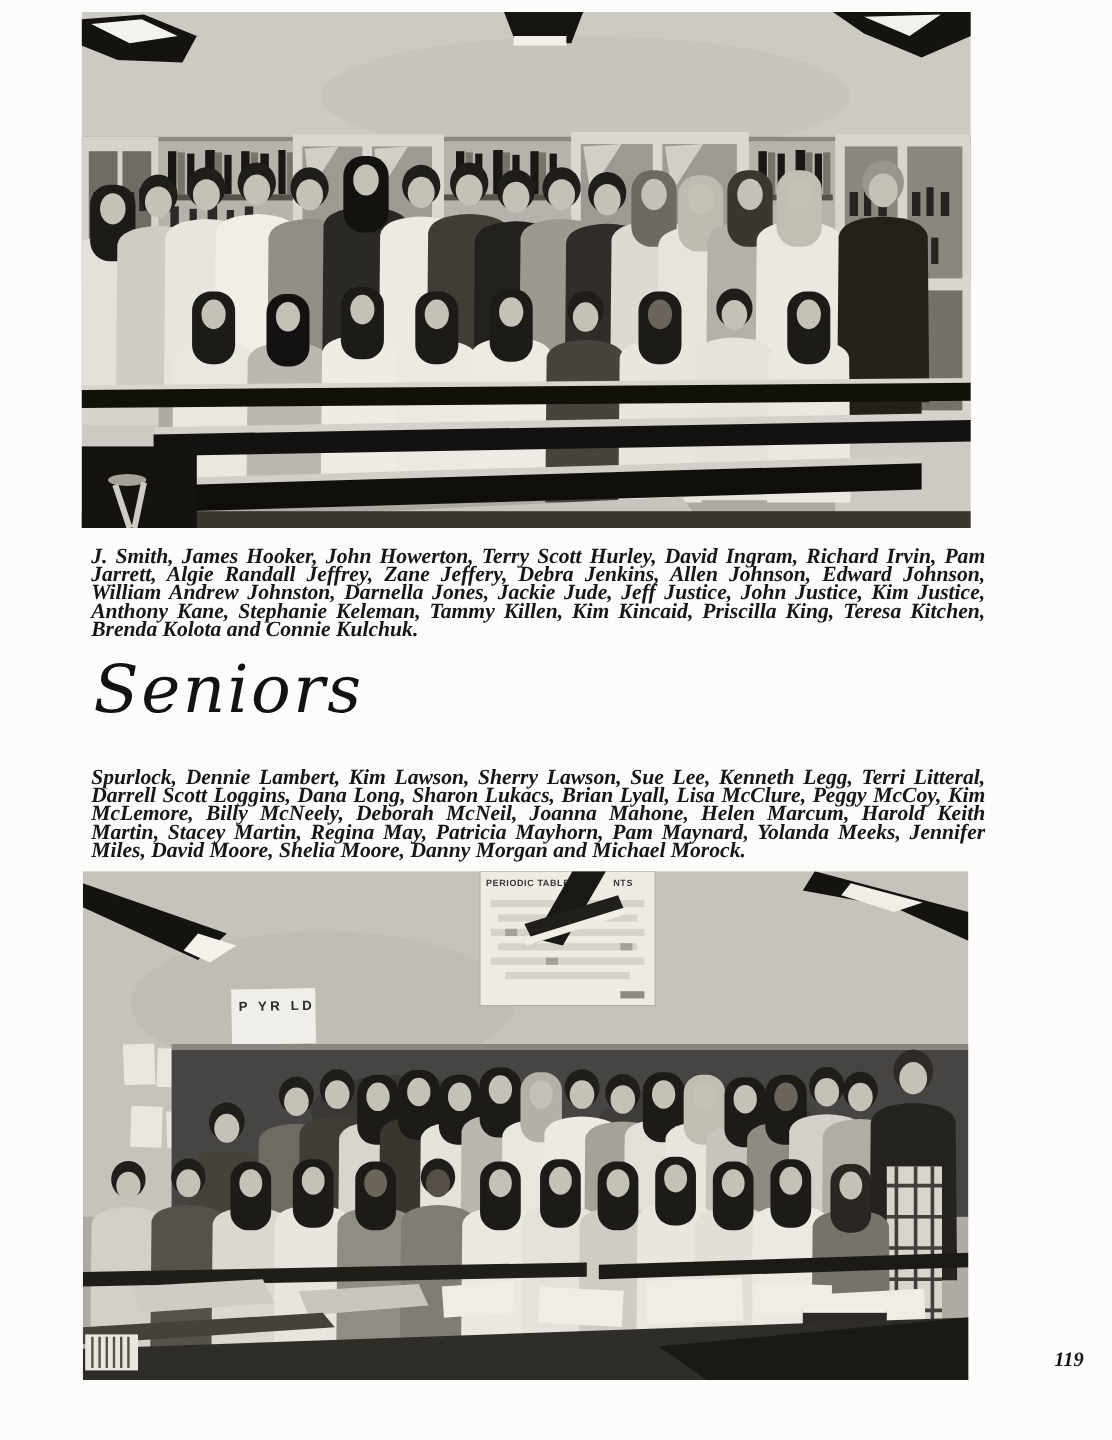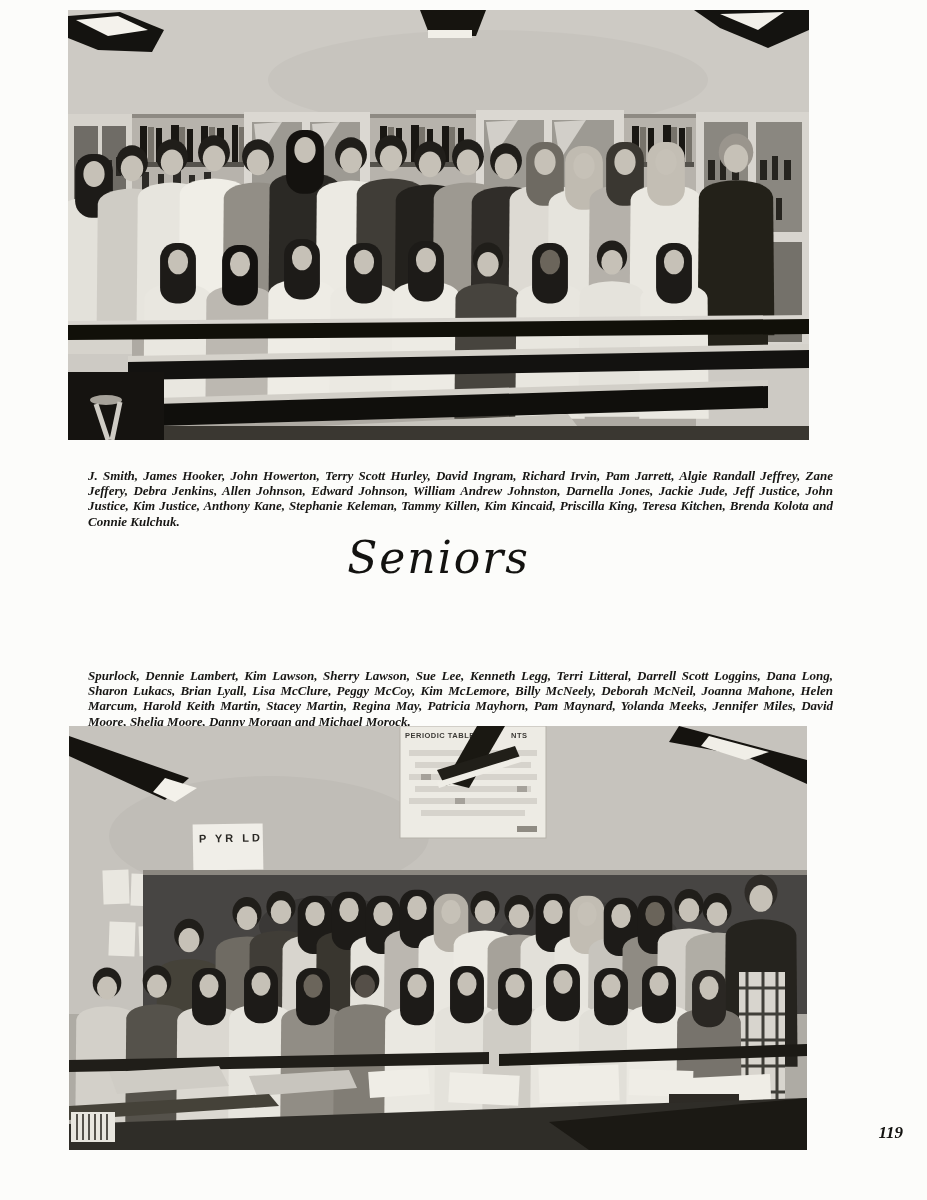--- a/index.html
+++ b/index.html
@@ -11,35 +11,34 @@
   .page {
     position:relative; width:927px; height:1200px;
     background:#fcfcfa; overflow:hidden;
   }
   figure.photo { margin:0; padding:0; position:absolute; }
   .photo-top    { left:68px;  top:10px;  width:741px; height:430px; }
   .photo-bottom { left:69px;  top:726px; width:738px; height:424px; }
   .photo svg { display:block; width:100%; height:100%; }
 
   .caption {
-    position:absolute; left:72px; width:745px; margin:16px;
+    position:absolute; left:72px; width:745px; margin:4px;
     font-family:"Liberation Serif", serif;
     font-style:italic; font-weight:600;
-    font-size:13px; line-height:15.2px;
+    font-size:18px; line-height:15.2px;
     text-align:justify; color:#171614;
   }
   .caption-top    { top:452px; }
-  .caption-bottom { top:652px; }
+  .caption-bottom { top:636px; }
 
   .seniors {
-    position:absolute; left:68px; top:532px; width:741px; margin:0;
-    text-align:center;
+    position:absolute; left:68px; top:532px; width:741px; margin:10px;
     font-family:"DejaVu Serif", serif;
     font-style:italic; font-weight:400;
-    font-size:44px; letter-spacing:2px; color:#131210;
+    font-size:55px; letter-spacing:2px; color:#131210;
   }
 
   .page-number {
     position:absolute; right:24px; top:1123px;
     font-family:"Liberation Serif", serif;
     font-style:italic; font-weight:700;
     font-size:17px; color:#131210;
   }
 
   .poster-title {

